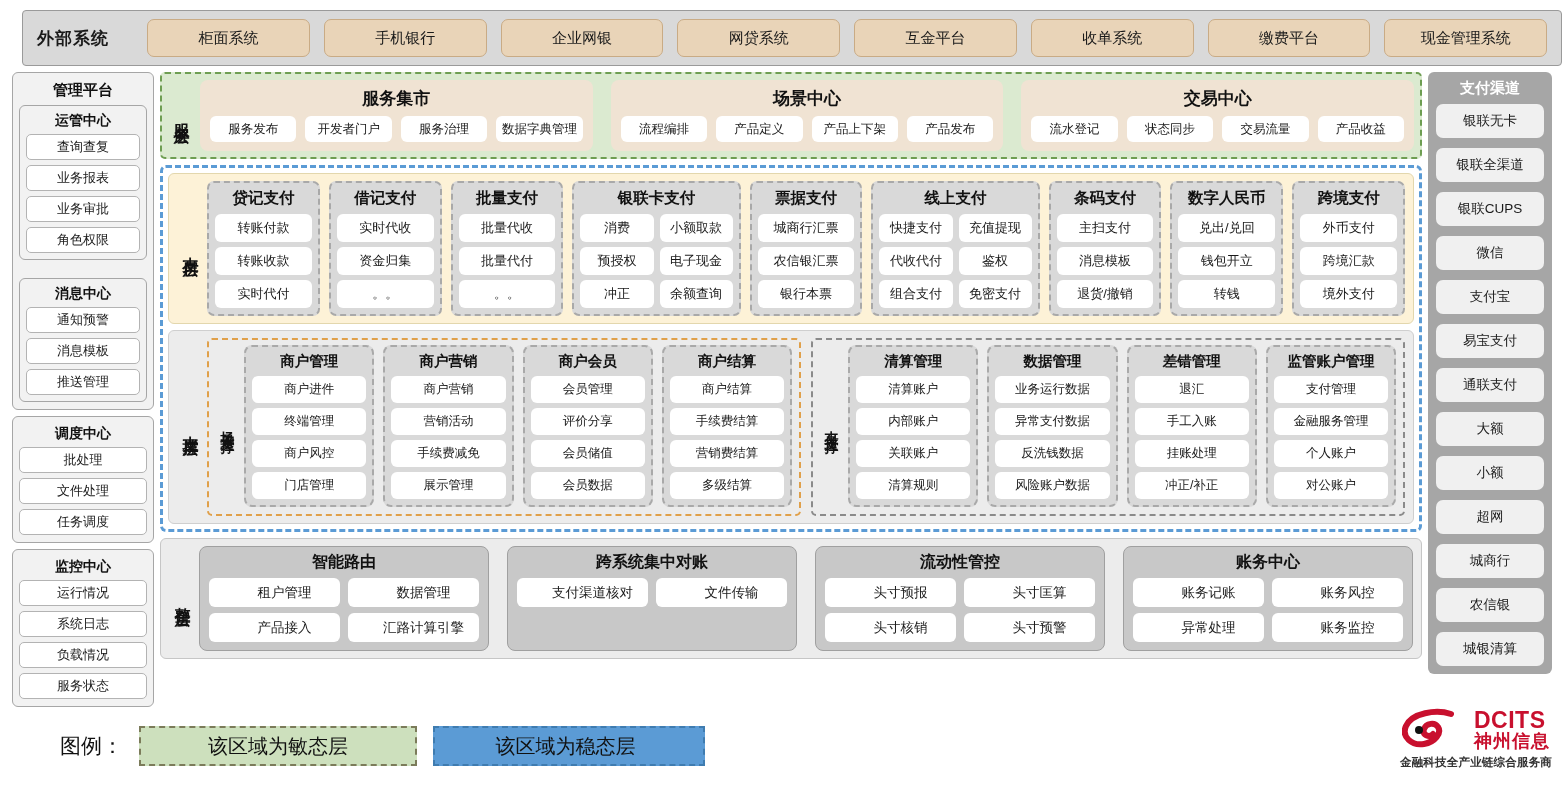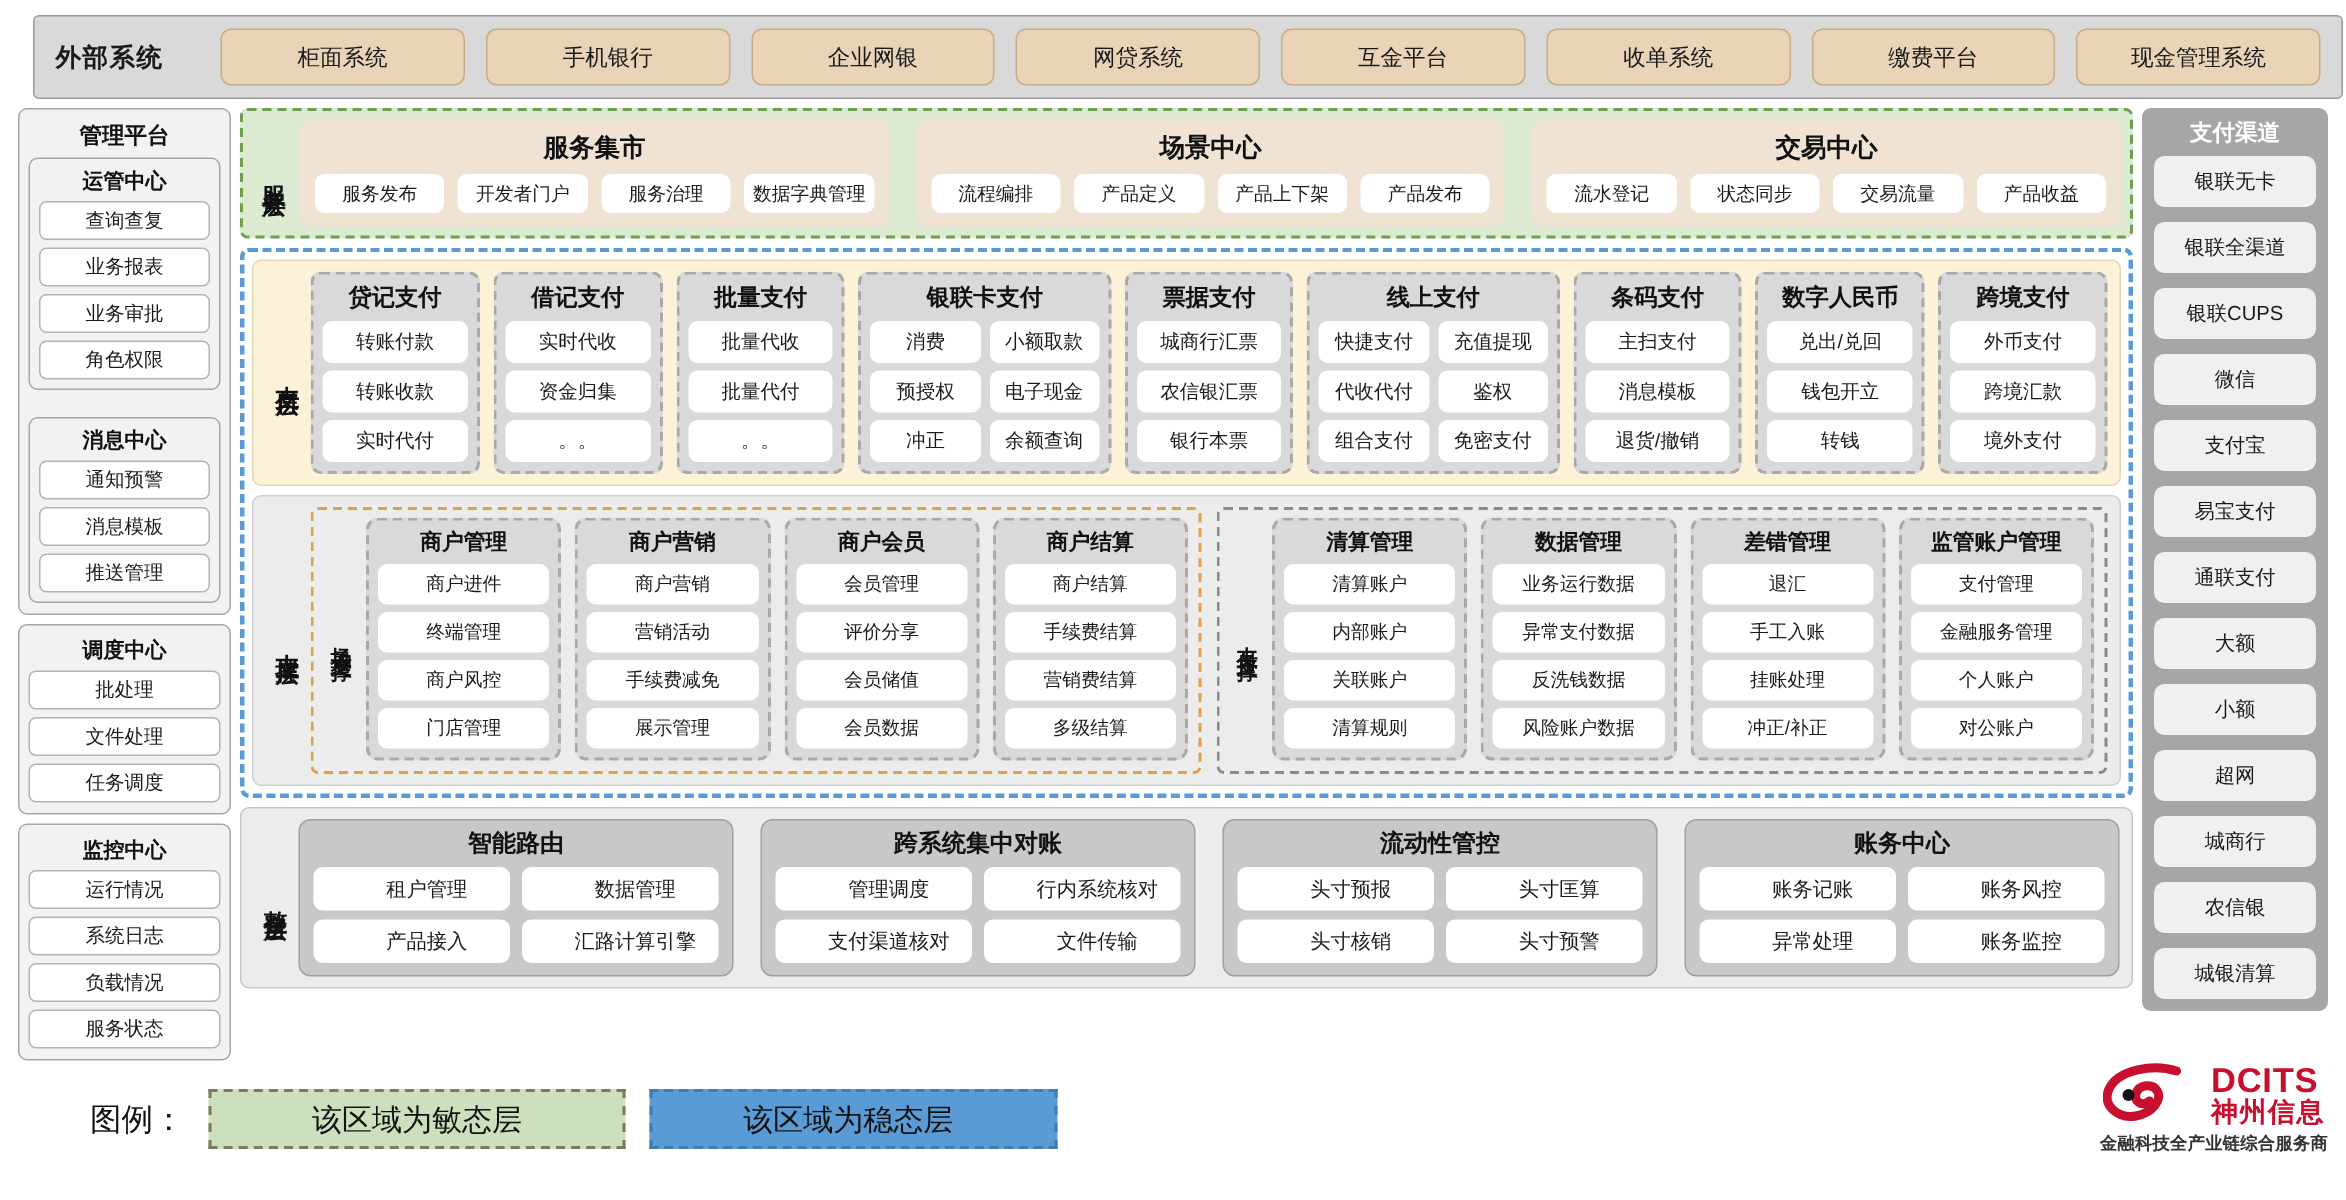--- a/index.html
+++ b/index.html
@@ -504,24 +504,20 @@
             <div class="prow">
               <div class="chip">产品接入</div>
               <div class="chip">汇路计算引擎</div>
             </div>
           </div>
         </div>
 
         <div class="int-card">
           <div class="int-card-title">跨系统集中对账</div>
           <div class="int-grid">
-            <div class="prow">
-              <div class="chip">管理调度</div>
-              <div class="chip">行内系统核对</div>
-            </div>
             <div class="prow">
               <div class="chip">支付渠道核对</div>
               <div class="chip">文件传输</div>
             </div>
           </div>
         </div>
 
         <div class="int-card">
           <div class="int-card-title">流动性管控</div>
           <div class="int-grid">

